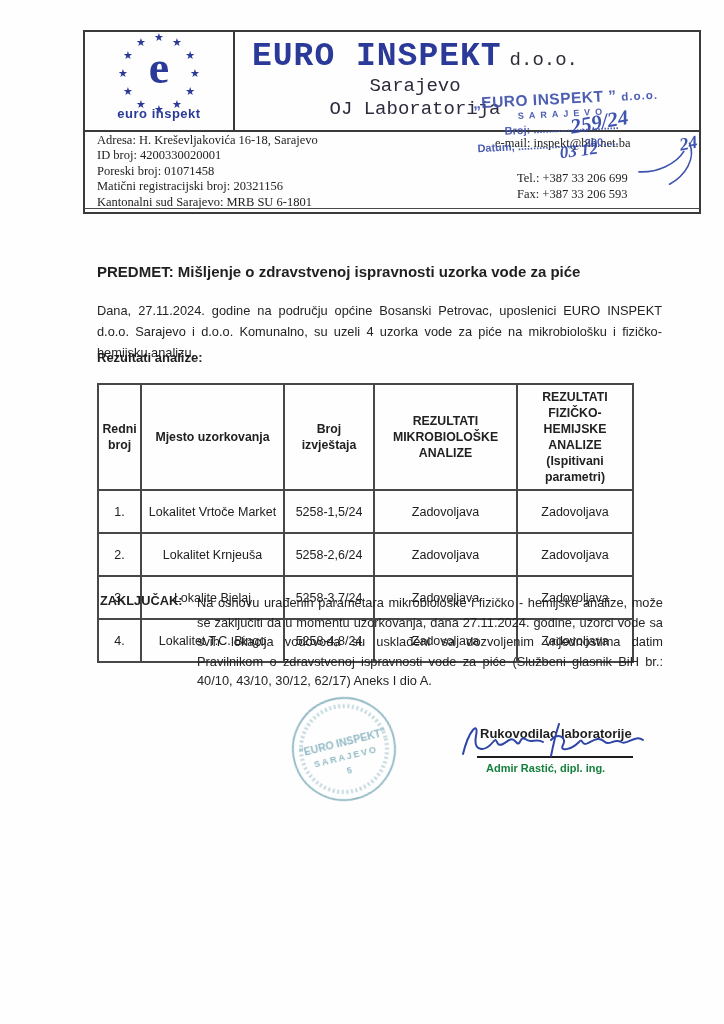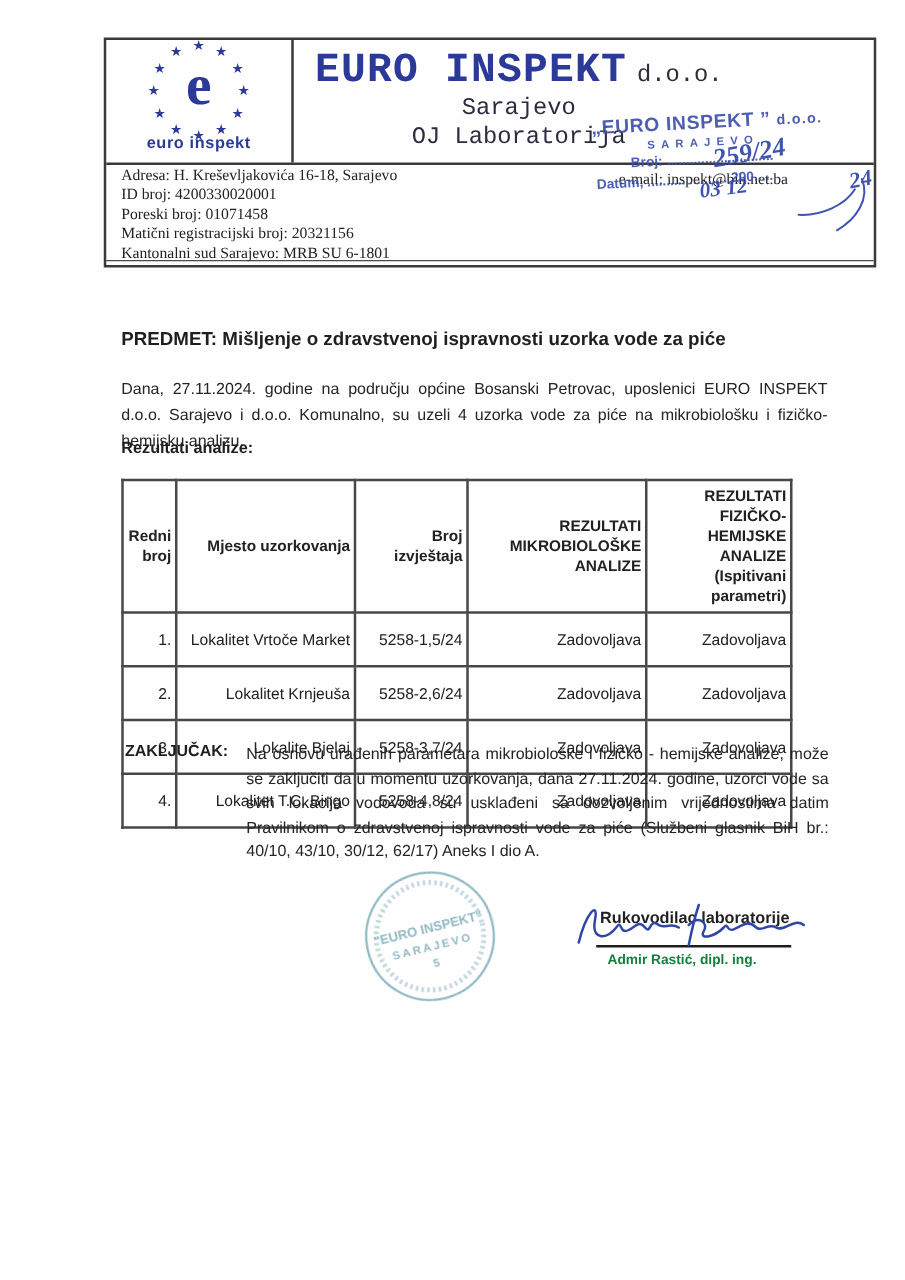--- a/index.html
+++ b/index.html
@@ -51,21 +51,21 @@
   .hw-flourish{position:absolute;left:150px;top:58px;}
 
   
   .subject{position:absolute;left:97px;top:263px;width:560px;font-size:15px;font-weight:bold;color:#1f1f1f;}
   .intro{position:absolute;left:97px;top:300px;width:565px;font-size:12.8px;line-height:21px;
          text-align:justify;color:#242424;}
   .results-label{position:absolute;left:97px;top:350px;font-size:13px;font-weight:bold;color:#1f1f1f;}
 
   
   .results-table{position:absolute;left:97px;top:383px;border-collapse:collapse;table-layout:fixed;}
-  .results-table th,.results-table td{border:2px solid #474747;text-align:right;vertical-align:middle;
+  .results-table th,.results-table td{border:2px solid #474747;text-align:center;vertical-align:middle;
          padding:4px 3px;color:#212121;}
   .results-table th{font-size:12.3px;font-weight:bold;white-space:pre-line;line-height:16px;height:50px;}
   .results-table td{font-size:12.5px;height:33px;}
   .cw1{width:43px;} .cw2{width:143px;} .cw3{width:90px;} .cw4{width:143px;} .cw5{width:116px;}
 
   
   .conclusion-label{position:absolute;left:100px;top:593px;font-size:12.8px;font-weight:bold;color:#1f1f1f;}
   .conclusion{position:absolute;left:197px;top:593px;width:466px;font-size:12.8px;line-height:19.5px;
          text-align:justify;color:#242424;}
 
@@ -119,20 +119,24 @@
     <div class="address-block">
       <div>Adresa: H. Kreševljakovića 16-18, Sarajevo</div>
       <div>ID broj: 4200330020001</div>
       <div>Poreski broj: 01071458</div>
       <div>Matični registracijski broj: 20321156</div>
       <div>Kantonalni sud Sarajevo: MRB SU 6-1801</div>
     </div>
 
     <div class="email-line">e-mail: inspekt@bih.net.ba</div>
 
+    <div class="telfax-block">
+      <div>Tel.: +387 33 206 699</div>
+      <div>Fax: +387 33 206 593</div>
+    </div>
   </div>
 
   <div class="ink-stamp">
     <div class="ink-l1">
       <span>„EURO INSPEKT ”</span>
       <span class="sfx">d.o.o.</span>
     </div>
     <div class="ink-l2">SARAJEVO</div>
     <div class="ink-l3">Broj: ............................</div>
     <div class="ink-l4">

